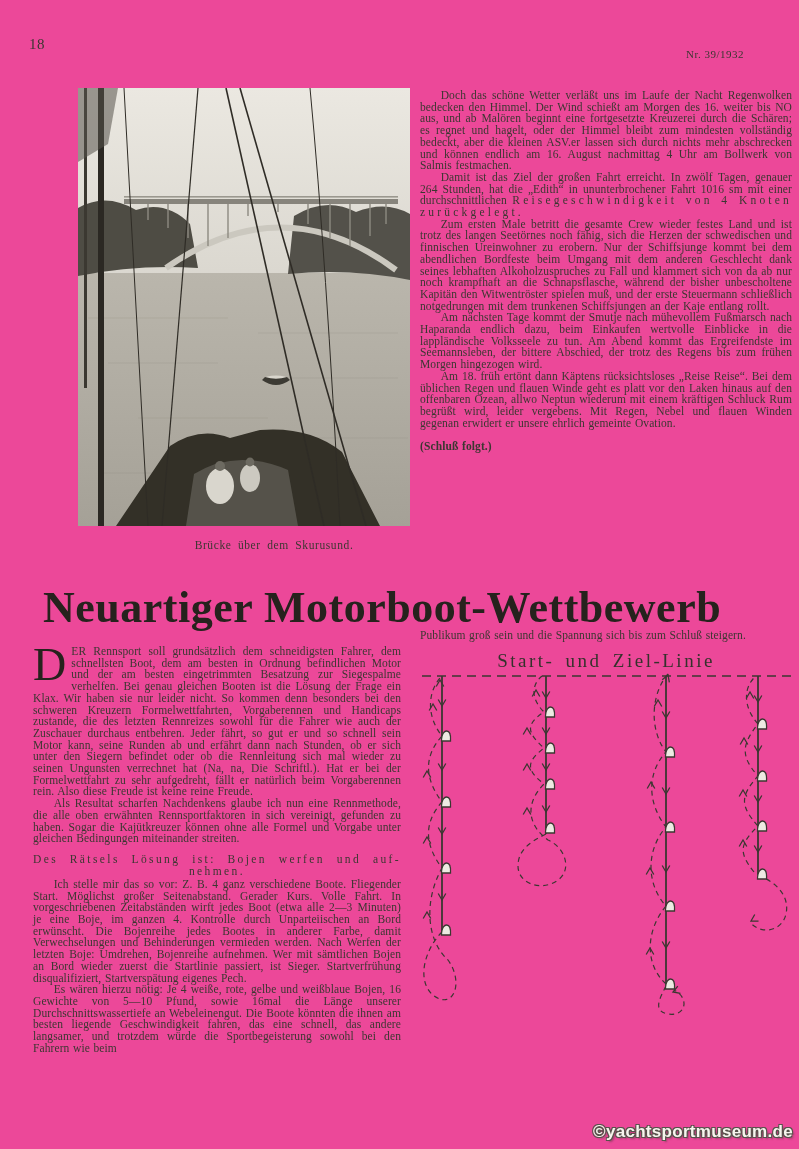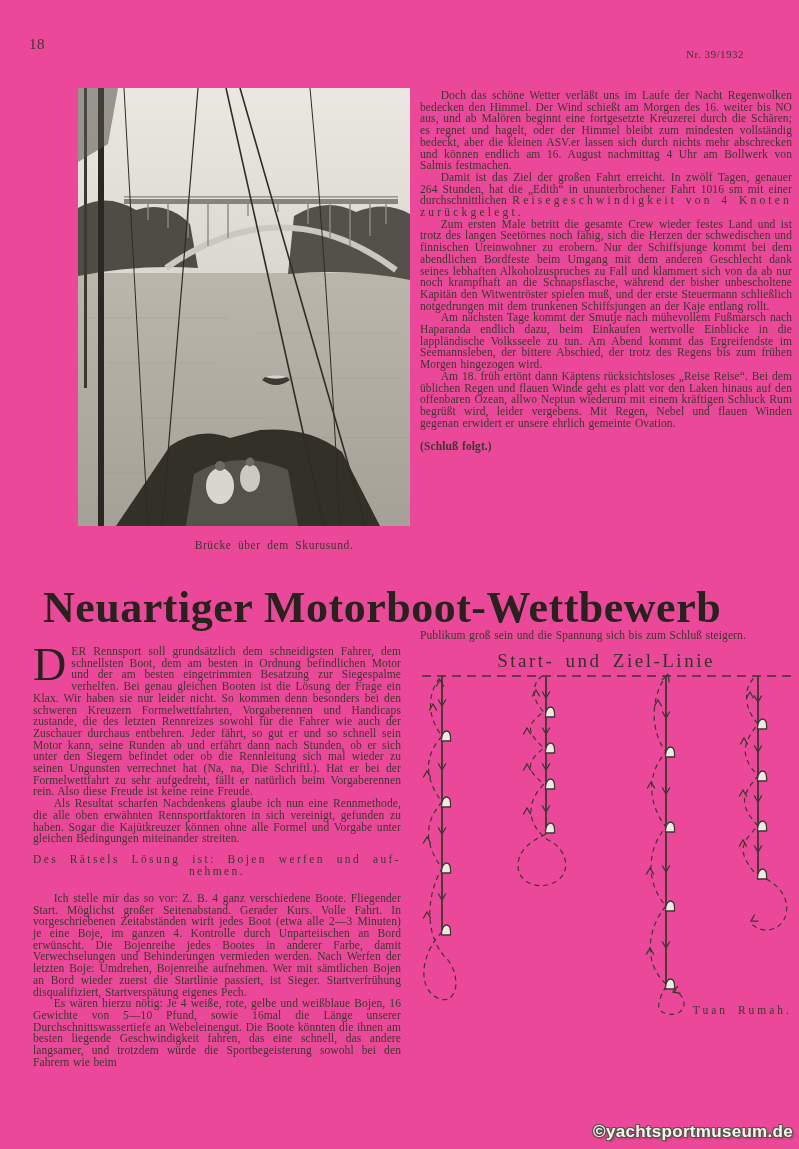--- a/index.html
+++ b/index.html
@@ -26,21 +26,21 @@
   .signoff{text-align:center; text-indent:0 !important; margin-top:12px !important; padding-right:6px;font-weight:bold;}
 
   .headline{position:absolute; left:33px; top:572px; margin:10px; font-size:44px; font-weight:700;
             letter-spacing:.5px; color:#26221d; white-space:nowrap; font-family:"Liberation Serif", serif;}
 
   .col-left{position:absolute; left:33px; top:646px; width:368px;}
   .col-right{position:absolute; left:420px; top:630px; width:372px;}
 
   .dropcap{float:left; font-size:46px; line-height:36px; padding:1px 5px 0 0; color:#26221d;}
 
-  .spaced-heading{margin:8px 0 16px; font-size:11.5px; font-weight:400;}
+  .spaced-heading{margin:8px 0 2px; font-size:11.5px; font-weight:400;}
   .spaced-heading .l1{display:block; letter-spacing:2.4px; word-spacing:4px; text-align:justify; text-align-last:justify;}
   .spaced-heading .l2{display:block; letter-spacing:2.4px; text-align:center;}
 
   
   .diagram-title{text-align:center; font-family:Liberation Serif, serif; font-size:19px;
                  letter-spacing:2.5px; word-spacing:4px; color:#35322c; margin:8px 0 0 0;}
   .race-svg{display:block; width:372px; height:344px;}
   .diagram-caption{margin-top:4px !important;}
   .author-line{text-align:right; margin-top:-11.7px; font-size:11.5px; letter-spacing:3px; word-spacing:4px;}
 
@@ -228,18 +228,17 @@
           <use href="#arrU" transform="translate(324,66)"></use>
             <use href="#arrU" transform="translate(330,20)"></use>
           <use href="#buoy" transform="translate(342,52)"></use>
             <use href="#buoy" transform="translate(342,104)"></use>
           <use href="#buoy" transform="translate(342,154)"></use>
             <use href="#buoy" transform="translate(342,202)"></use>
         </g>
       </svg>
     </div>
 
-    <div class="author-line">Tuan Rumah.</div>
   </div>
 
   <div class="watermark">©yachtsportmuseum.de</div>
 
 </div>
 
 </body></html>

